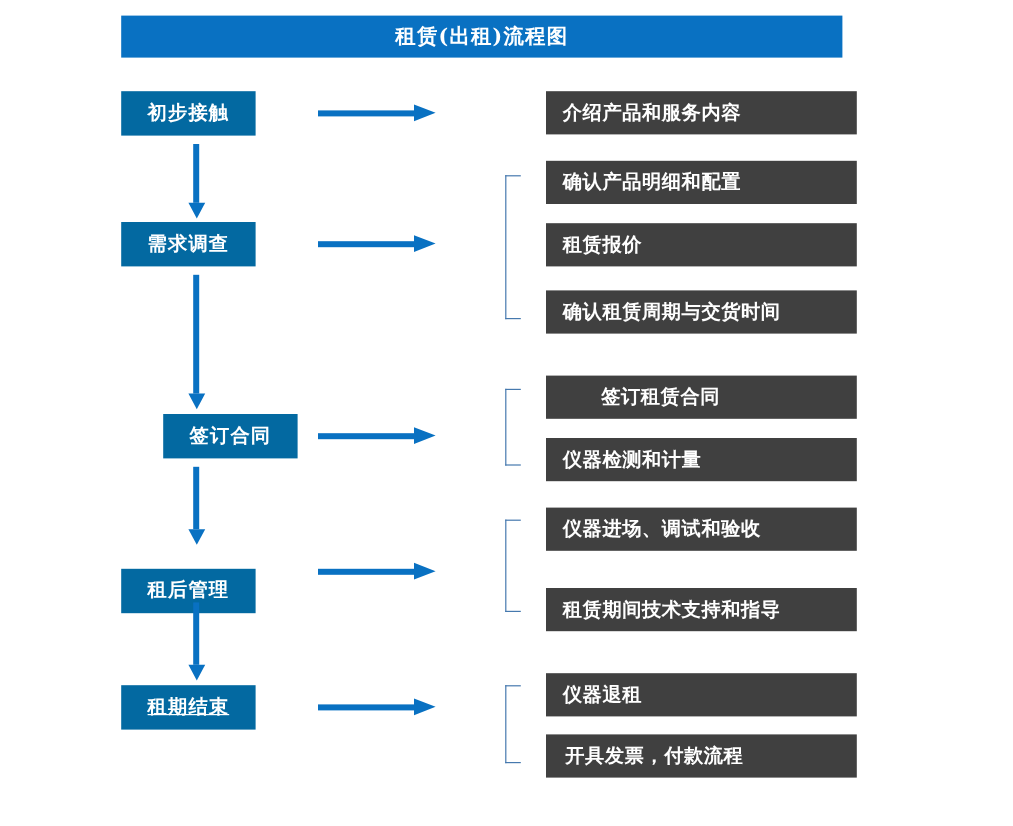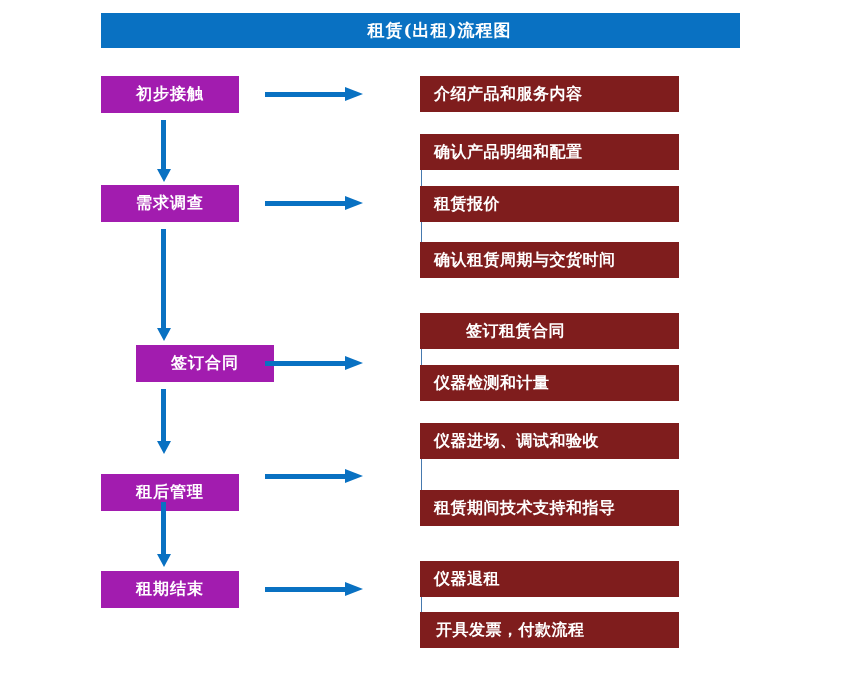--- a/index.html
+++ b/index.html
@@ -14,39 +14,38 @@
 
   
   .title-bar{
     position:absolute;
     left:101px;top:13px;width:601px;height:35px;
     background:#0971c2;
     color:#ffffff;
     font-size:17px;font-weight:bold;
     display:flex;align-items:center;justify-content:center;
     letter-spacing:1px;
-    padding-left:38px;
   }
 
   
   .stage-box{
     position:absolute;
-    left:101px;width:138px;height:37px;
-    background:#a21caf;
+    left:101px;width:112px;height:37px;
+    background:#0369a1;
     color:#ffffff;
     font-size:16px;font-weight:bold;
     display:flex;align-items:center;justify-content:center;
     letter-spacing:1px;
   }
 
   
   .detail-box{
     position:absolute;
-    left:420px;width:259px;height:36px;
-    background:#7f1d1d;
+    left:455px;width:259px;height:36px;
+    background:#404040;
     color:#ffffff;
     font-size:16px;font-weight:bold;
     display:flex;align-items:center;
     padding-left:14px;
     box-sizing:border-box;
     letter-spacing:0.5px;
   }
 
   
   .h-arrow{
@@ -100,21 +99,21 @@
   <div class="title-bar">租赁(出租)流程图</div>
 
   <div class="stage-box" style="top:76px;">初步接触</div>
 
   <div class="stage-box" style="top:185px;">需求调查</div>
 
   <div class="stage-box" style="top:345px;margin-left:35px;">签订合同</div>
 
   <div class="stage-box" style="top:458px;margin-top:16px;">租后管理</div>
 
-  <div class="stage-box" style="top:571px;">租期结束</div>
+  <div class="stage-box" style="top:571px;text-decoration:underline;">租期结束</div>
 
   <div class="v-arrow" style="top:120px;height:62px;">
     <div class="shaft" style="height:49px;"></div>
     <div class="head" style="top:49px;"></div>
   </div>
 
   <div class="v-arrow" style="top:229px;height:112px;">
     <div class="shaft" style="height:99px;"></div>
     <div class="head" style="top:99px;"></div>
   </div>

